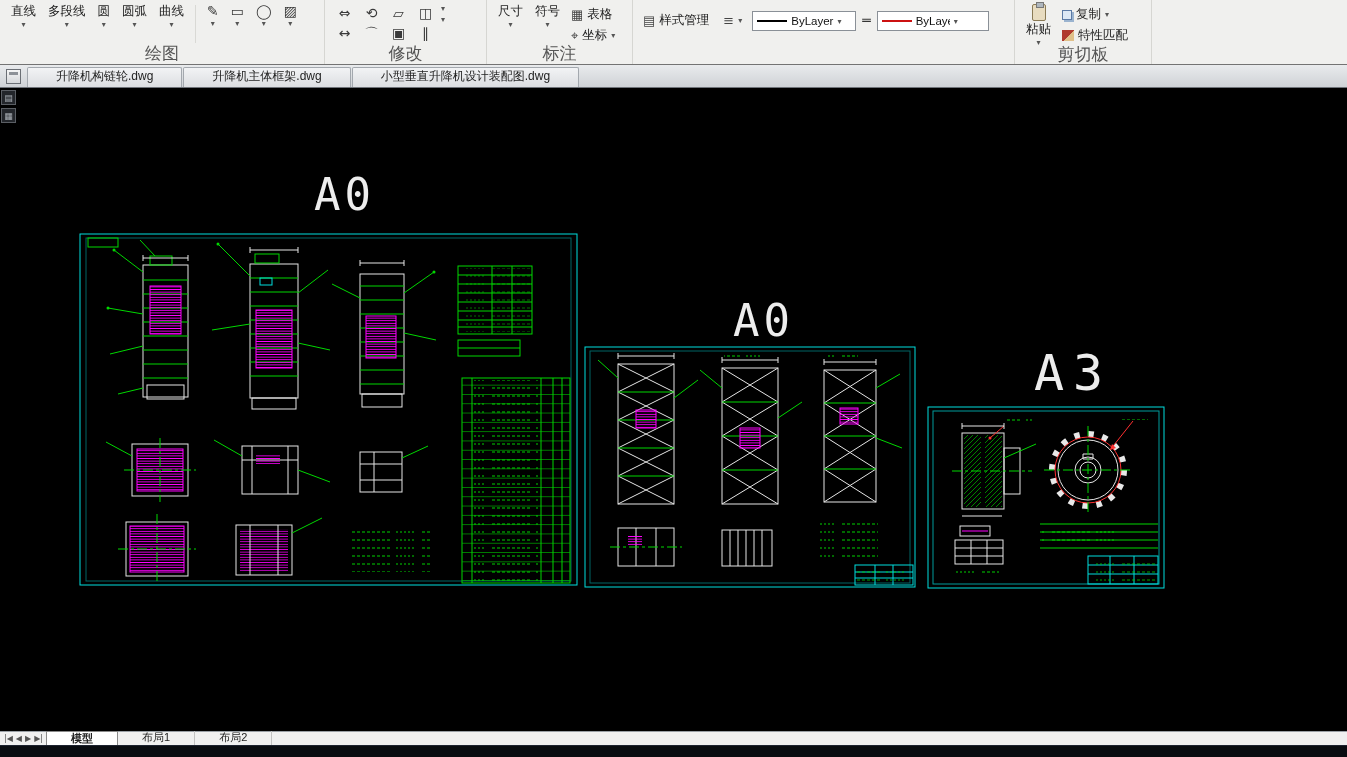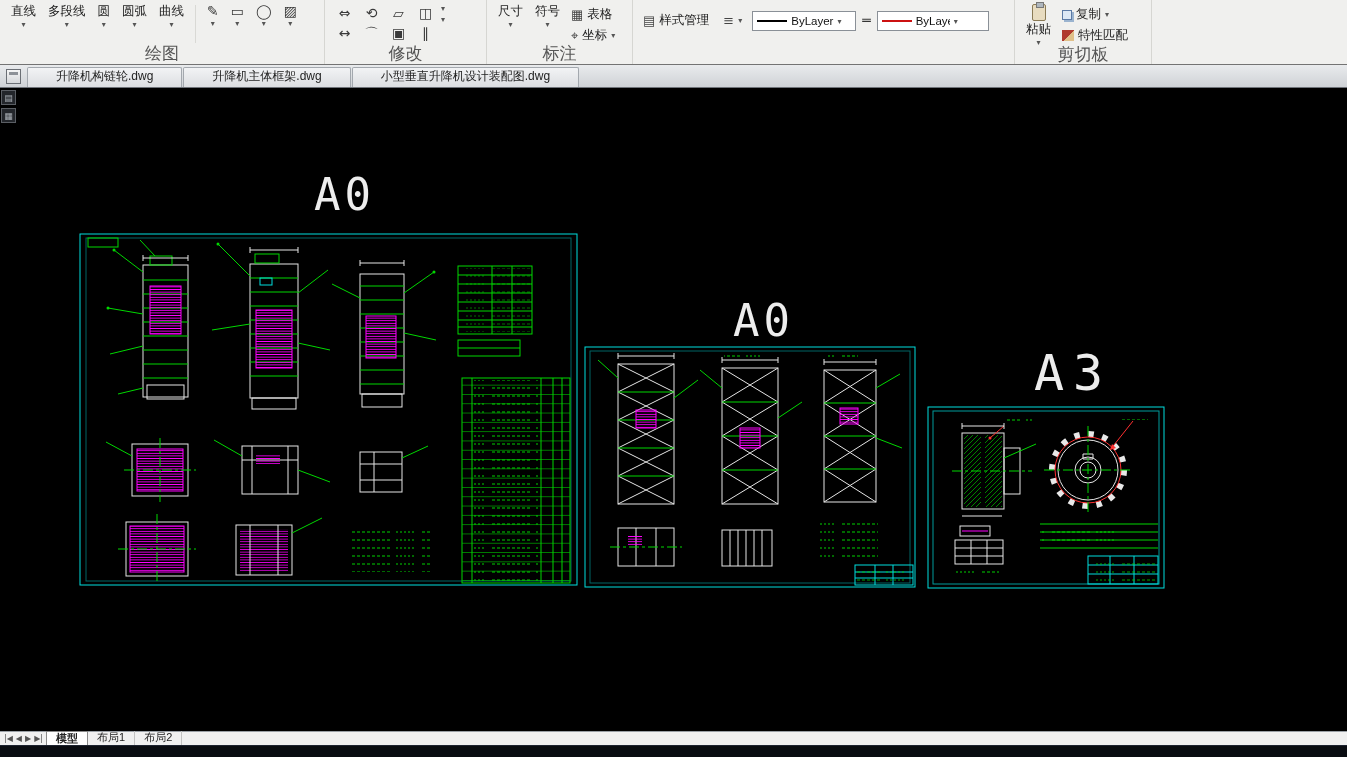--- a/index.html
+++ b/index.html
@@ -69,21 +69,21 @@
   .sheetlabel{fill:#ededed;font-family:"DejaVu Sans Mono","Liberation Mono",monospace;
     font-size:44px;letter-spacing:4px}
   .sheetlabel3{fill:#ededed;font-family:"DejaVu Sans Mono","Liberation Mono",monospace;
     font-size:50px;letter-spacing:9px}
 
   
   .layoutbar{position:absolute;top:731px;left:0;width:1347px;height:14px;background:#f0f0f0;
     border-top:1px solid #9aa0a6;display:flex;align-items:center;font-size:11px;color:#333;
     padding-left:4px}
   .nav{color:#555;font-size:8px;margin-right:3px;font-family:"DejaVu Sans",sans-serif}
-  .ltab{padding:0 9px;height:16px;line-height:12px;color:#222;border-right:1px solid #c2c2c2}
+  .ltab{padding:0 24px;height:16px;line-height:12px;color:#222;border-right:1px solid #c2c2c2}
   .ltab.active{background:#ffffff;font-weight:bold;border:1px solid #8a8a8a;border-bottom:none}
   .cmdbar{position:absolute;top:745px;left:0;width:1347px;height:12px;background:#090c11;
     border-top:1px solid #1d2330}
 </style>
 </head>
 <body>
 
 <div class="app">
 
   <div class="ribbon">

